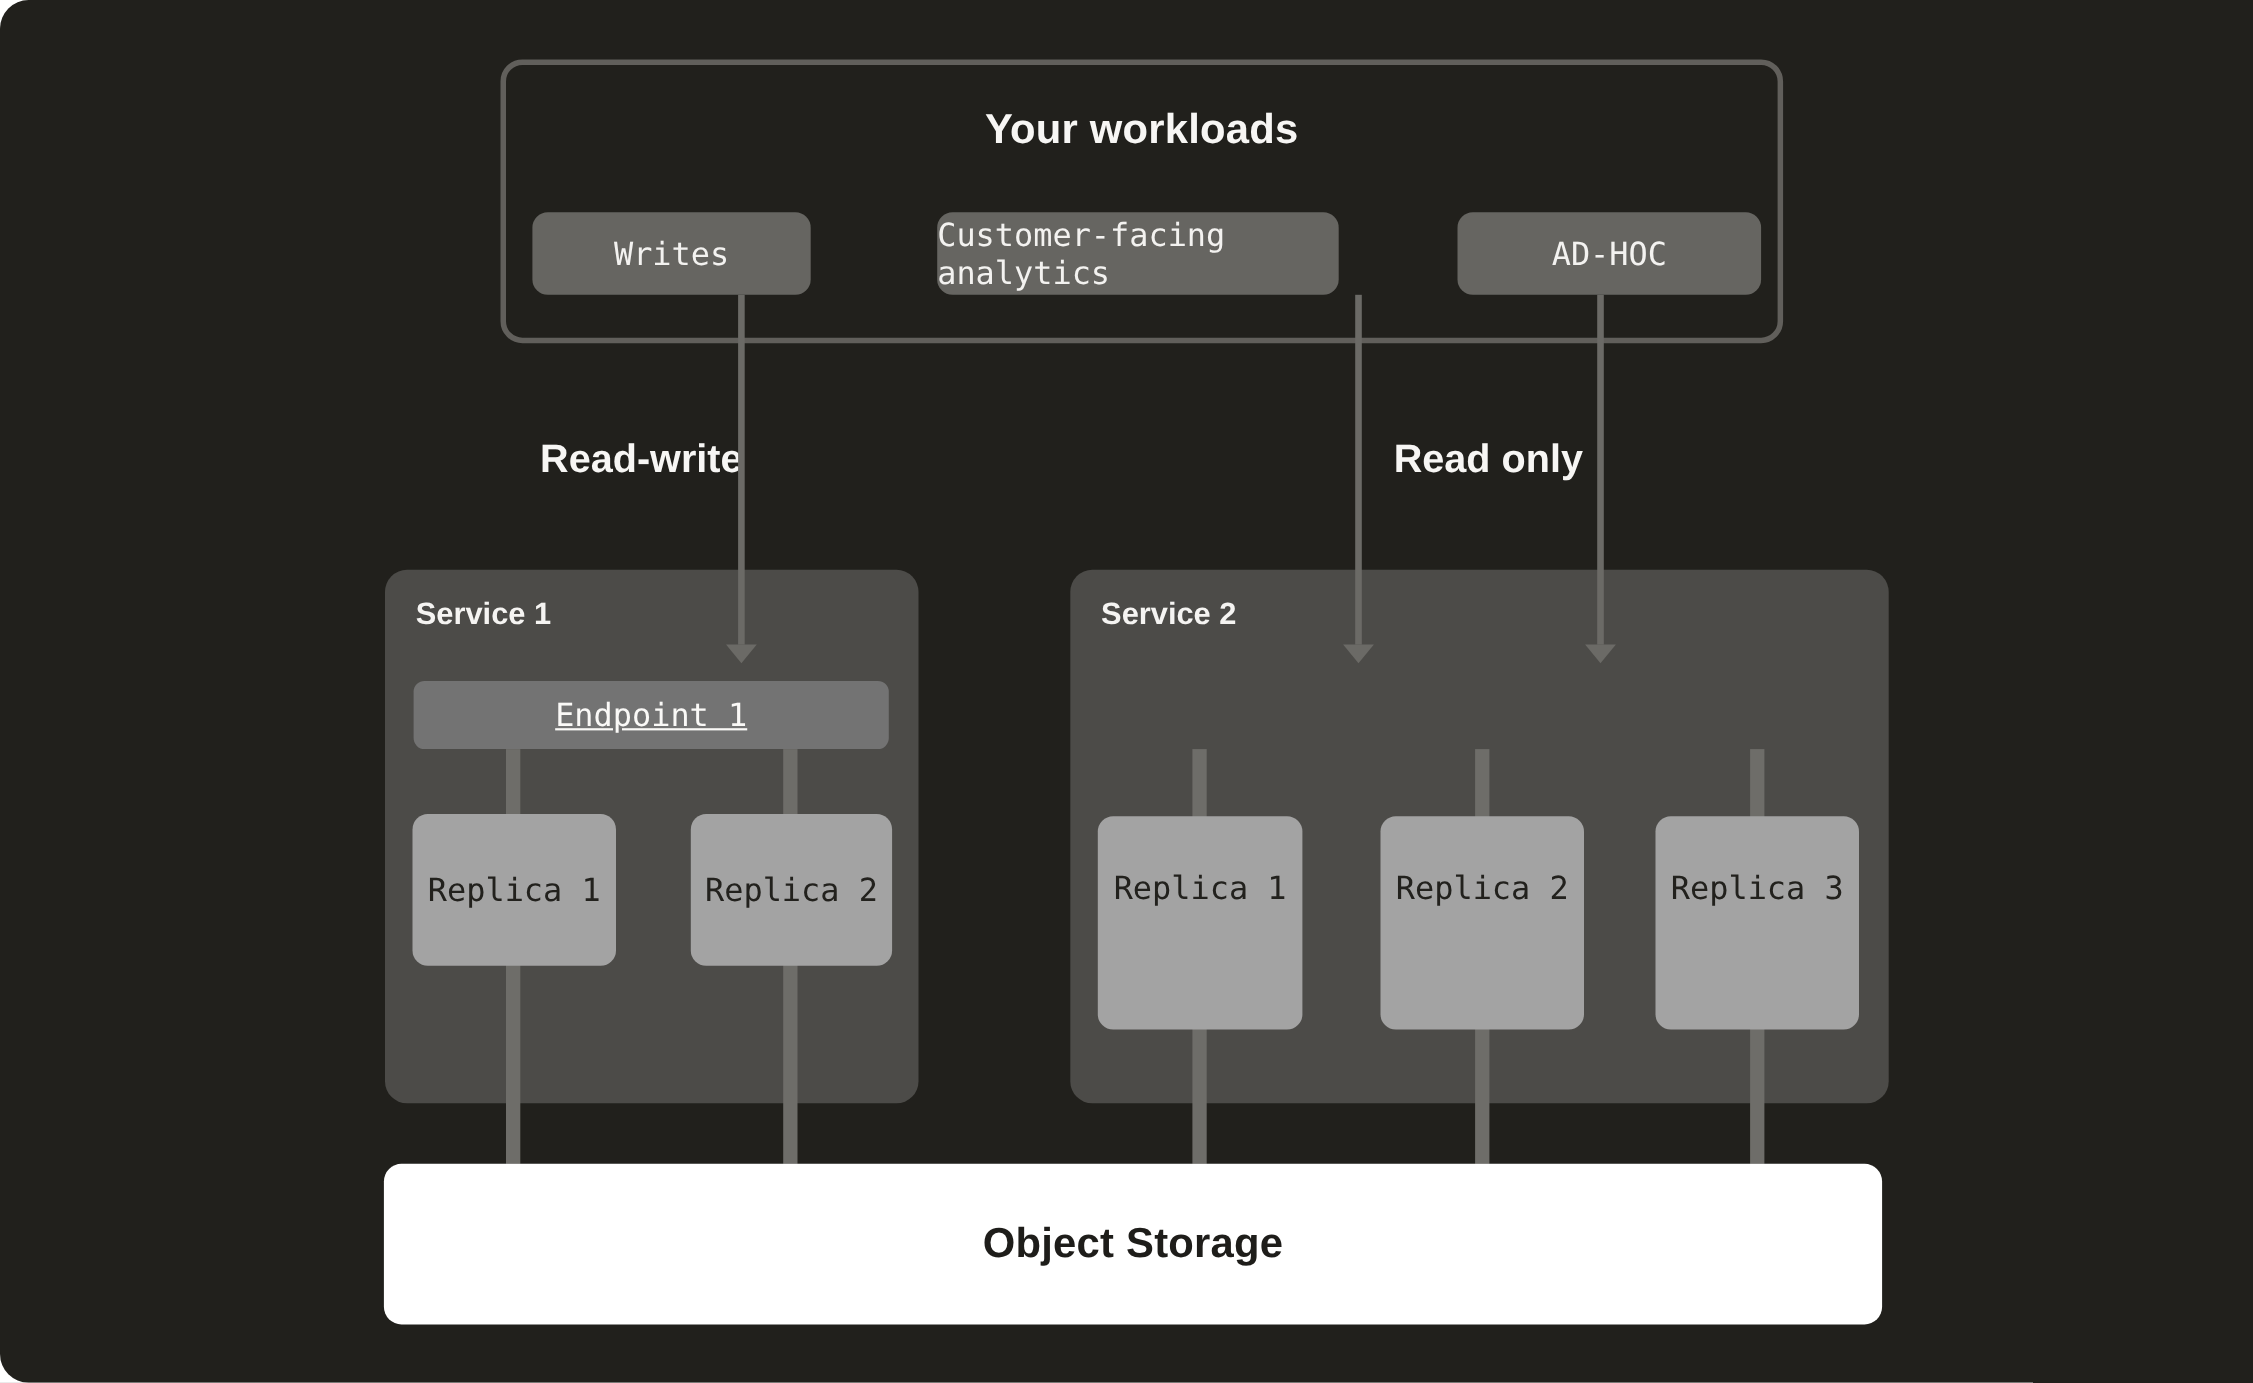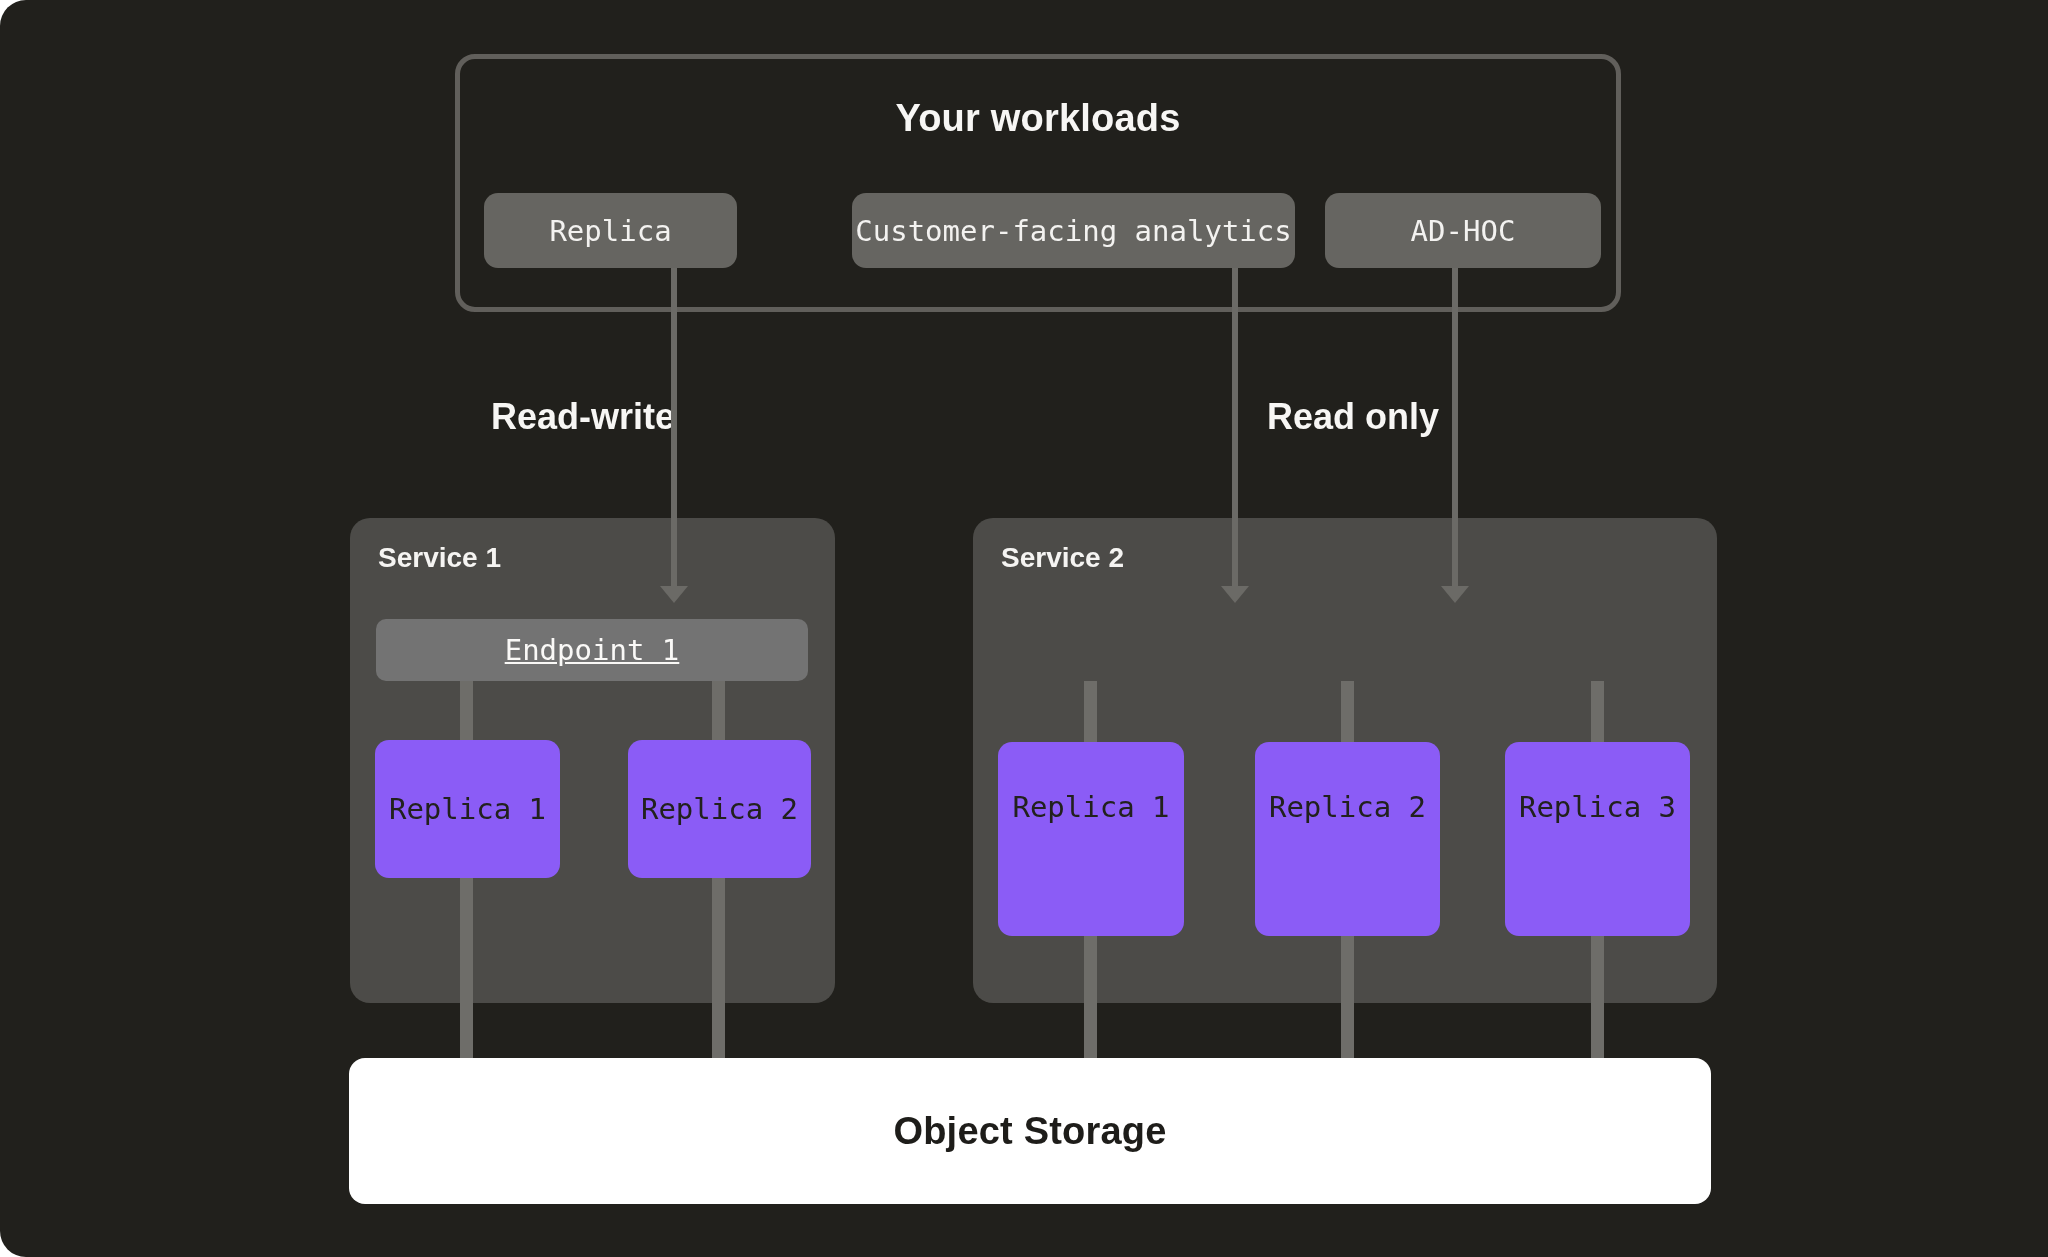--- a/index.html
+++ b/index.html
@@ -11,42 +11,42 @@
   }
   
   .wl-box{position:absolute;left:455px;top:54px;width:1166px;height:258px;
     border:5px solid #615F5B;border-radius:20px;box-sizing:border-box;z-index:2;}
   .wl-title{position:absolute;left:455px;top:97px;width:1166px;text-align:center;
     font-size:38px;font-weight:bold;color:#F7F6F4;letter-spacing:0.2px;z-index:3;}
   .node{position:absolute;height:75px;top:193px;background:#666561;border-radius:14px;
     display:flex;align-items:center;justify-content:center;
     font-family:"DejaVu Sans Mono",monospace;font-size:29px;color:#F3F2F0;z-index:3;}
   .node-writes{left:484px;width:253px;}
-  .node-cfa{left:852px;width:443px;}
+  .node-cfa{left:852px;width:365px;}
   .node-adhoc{left:1325px;width:276px;}
   
   .arrow-line{position:absolute;top:268px;height:318px;width:6px;background:#6B6A66;z-index:4;}
   .al-1{left:671px;} .al-2{left:1232px;} .al-3{left:1452px;}
   .arrow-head{position:absolute;top:586px;width:0;height:0;z-index:4;
     border-left:14px solid transparent;border-right:14px solid transparent;
     border-top:17px solid #6B6A66;}
   .ah-1{left:660px;} .ah-2{left:1221px;} .ah-3{left:1441px;}
   .flow-label{position:absolute;top:396px;font-size:36px;font-weight:bold;color:#F7F6F4;z-index:3;}
   .fl-rw{left:491px;} .fl-ro{left:1267px;}
   
   .service{position:absolute;top:518px;height:485px;background:#4C4B48;border-radius:20px;}
   .service-1{left:350px;width:485px;}
   .service-2{left:973px;width:744px;}
   .service-title{position:absolute;left:28px;top:24px;font-size:28px;font-weight:bold;color:#F5F4F2;}
   .endpoint{position:absolute;height:62px;background:#737373;border-radius:10px;z-index:2;
     display:flex;align-items:center;justify-content:center;
     font-family:"DejaVu Sans Mono",monospace;font-size:29px;color:#FAF9F7;text-decoration:underline;}
   .ep-1{left:376px;top:619px;width:432px;}
   .ep-2{left:1000px;top:619px;width:690px;}
-  .replica{position:absolute;background:#8b5cf6;border-radius:14px;z-index:2;
+  .replica{position:absolute;background:#a3a3a3;border-radius:14px;z-index:2;
     display:flex;justify-content:center;
     font-family:"DejaVu Sans Mono",monospace;font-size:29px;color:#22211D;}
   .s1r{top:740px;height:138px;align-items:center;}
   .s1r1{left:375px;width:185px;}
   .s1r2{left:628px;width:183px;}
   .s2r{top:742px;height:194px;align-items:flex-start;padding-top:0;}
   .s2r span{margin-top:48px;}
   .s2r1{left:998px;width:186px;}
   .s2r2{left:1255px;width:185px;}
   .s2r3{left:1505px;width:185px;}
@@ -59,21 +59,21 @@
     display:flex;align-items:center;justify-content:center;
     font-size:38px;font-weight:bold;color:#1E1D1A;letter-spacing:0.2px;}
 </style>
 </head>
 <body>
 
 <div class="canvas" style="background: rgb(33, 32, 28);">
 
   <div class="wl-box"></div>
   <div class="wl-title">Your workloads</div>
-  <div class="node node-writes">Replica</div>
+  <div class="node node-writes">Writes</div>
   <div class="node node-cfa">Customer-facing analytics</div>
   <div class="node node-adhoc">AD-HOC</div>
 
   <div class="arrow-line al-1"></div>
   <div class="arrow-head ah-1"></div>
   <div class="arrow-line al-2"></div>
   <div class="arrow-head ah-2"></div>
   <div class="arrow-line al-3"></div>
   <div class="arrow-head ah-3"></div>
 

